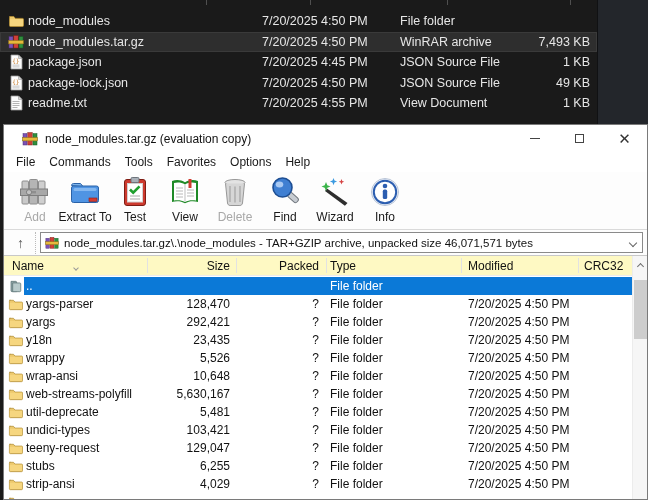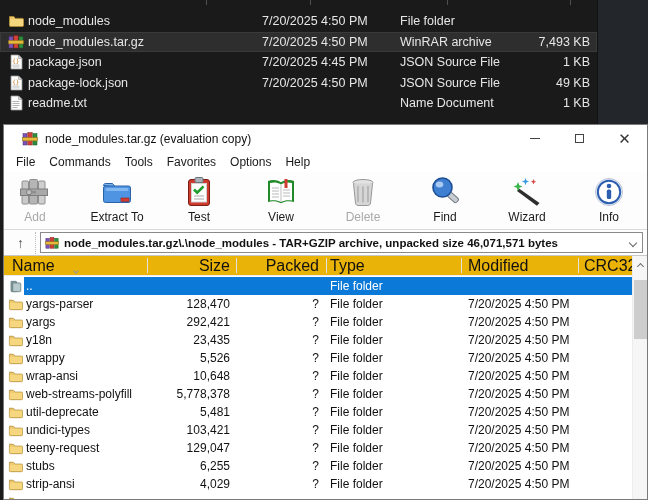--- a/index.html
+++ b/index.html
@@ -36,47 +36,47 @@
   .t-btn { width:45px; height:27px; display:flex; align-items:center; justify-content:center; color:#333; }
   .glyph-min { width:10px; height:1.5px; background:#444; display:block; }
   .glyph-max { width:9px; height:9px; border:1.3px solid #444; display:block; }
   .glyph-close { font-size:15px; color:#333; line-height:1; }
 
   .menubar { position:absolute; left:0; top:27px; right:16px; height:20px; background:#fff;
     display:flex; align-items:center; padding-left:5px; }
   .menu-item { font-size:12px; color:#1a1a1a; padding:2px 7px; }
 
   .toolbar { position:absolute; left:0; top:47px; right:0; height:58px; background:#fdfdfd;
-    border-bottom:1px solid #dadada; display:flex; align-items:flex-start; padding:4px 0 0 6px;gap:32px; }
+    border-bottom:1px solid #dadada; display:flex; align-items:flex-start; padding:4px 0 0 6px; }
   .tb-btn { position:relative; width:50px; display:flex; flex-direction:column; align-items:center; }
   .tb-btn.wide { width:62px; }
   .tb-ico { width:32px; height:32px; line-height:0; }
   .tb-ico svg { width:32px; height:32px; display:block; }
   .tb-label { font-size:12px; color:#1a1a1a; margin-top:2px; white-space:nowrap; }
   .tb-btn.disabled .tb-label { color:#a8a8a8; }
   .tb-btn.sep-before { margin-left:9px; }
   .tb-btn.sep-before::before { content:''; position:absolute; left:-5px; top:2px; bottom:4px; width:1px; background:#d6d6d6; }
 
   .addressbar { position:absolute; left:0; top:105px; right:0; height:26px; background:#fdfdfd;
     display:flex; align-items:center; padding:0 4px 0 2px; border-bottom:1px solid #c8c8c8; }
   .up-btn { width:30px; height:22px; display:flex; align-items:center; justify-content:center;
     color:#555; font-size:14px; border-right:1px dotted #bbb; margin-right:4px; }
   .combo { flex:1; height:21px; border:1px solid #8a8a8a; background:#fff; display:flex;
-    align-items:center; padding:0 6px 0 4px;font-weight:bold; }
+    align-items:center; padding:0 6px 0 4px; }
   .combo .c-icon { width:14px; height:14px; margin-right:5px; }
   .combo .c-icon svg { width:14px; height:14px; display:block; }
   .combo .c-text { flex:1; font-size:11.5px; color:#111; white-space:nowrap; overflow:hidden; }
 
   .caret { display:inline-block; width:5px; height:5px; border-right:1.4px solid #666; border-bottom:1.4px solid #666; }
   .caret.down { transform:rotate(45deg); }
   .caret.up { transform:rotate(-135deg); }
   .combo .caret { width:6px; height:6px; margin-left:6px; }
 
-  .listheader { position:absolute; left:0; top:131px; width:628px; height:20px; background:#eab308;
-    border-bottom:1px solid #ececec; font-size:16px; color:#111; }
+  .listheader { position:absolute; left:0; top:131px; width:628px; height:20px; background:#fef9c3;
+    border-bottom:1px solid #ececec; font-size:12px; color:#111; }
   .lh-cell { position:absolute; top:0; height:20px; display:flex; align-items:center; white-space:nowrap; }
   .lh-cell.r { justify-content:flex-end; }
   .lh-div { position:absolute; top:2px; bottom:2px; width:1px; background:#e2e2e2; }
   .lh-sort { position:absolute; left:70px; top:3px; }
   .lh-sort .caret { width:4px; height:4px; border-color:#999; }
 
   .w-rows { position:absolute; left:0; top:152px; width:628px; }
   .w-row { position:relative; height:18px; font-size:12px; color:#111; }
   .w-row.selected::before { content:''; position:absolute; left:20px; right:0; top:0; bottom:0; background:#0b79d7; }
   .w-cell { position:absolute; top:0; height:18px; display:flex; align-items:center; white-space:nowrap; z-index:1; }
@@ -174,21 +174,22 @@
             <svg viewBox="0 0 16 16">
               <path d="M3 1h7.5L14 4.5V15H3z" fill="#fdfdfd" stroke="#9b9b9b" stroke-width="0.8"></path>
               <path d="M10.5 1L14 4.5h-3.5z" fill="#d9d9d9" stroke="#9b9b9b" stroke-width="0.6"></path>
               <rect x="4.5" y="6" width="7" height="1" fill="#b5b5b5"></rect>
               <rect x="4.5" y="8" width="7" height="1" fill="#b5b5b5"></rect>
               <rect x="4.5" y="10" width="7" height="1" fill="#b5b5b5"></rect>
               <rect x="4.5" y="12" width="5" height="1" fill="#b5b5b5"></rect>
             </svg>
           </span>
           <span class="x-cell x-name">readme.txt</span>
-          <span class="x-cell x-type">Name Document</span>
+          <span class="x-cell x-date">7/20/2025 4:55 PM</span>
+          <span class="x-cell x-type">View Document</span>
           <span class="x-cell x-size">1 KB</span>
         </div>
       </div>
   </div>
 
   <div class="win">
 
     <div class="titlebar">
       <span class="t-icon">
           <svg viewBox="0 0 16 16">
@@ -455,21 +456,21 @@
         </div>
 
         <div class="w-row">
           <span class="w-cell w-icon">
             <svg viewBox="0 0 16 16">
               <path d="M1.5 3.5h4.3l1.6 1.9h7.1c.6 0 1 .4 1 1v6.1c0 .6-.4 1-1 1H2.5c-.6 0-1-.4-1-1V4.5c0-.6.4-1 1-1z" fill="#edc96d" stroke="#b28d35" stroke-width="0.8"></path>
               <path d="M1.9 6.2h13.2v5.8c0 .5-.4.9-.9.9H2.8c-.5 0-.9-.4-.9-.9z" fill="#f6d67f"></path>
             </svg>
           </span>
           <span class="w-cell w-name">web-streams-polyfill</span>
-          <span class="w-cell w-size r">5,778,378</span>
+          <span class="w-cell w-size r">5,630,167</span>
           <span class="w-cell w-packed r">?</span>
           <span class="w-cell w-type">File folder</span>
           <span class="w-cell w-mod">7/20/2025 4:50 PM</span>
           <span class="w-cell w-crc"></span>
         </div>
 
         <div class="w-row">
           <span class="w-cell w-icon">
             <svg viewBox="0 0 16 16">
               <path d="M1.5 3.5h4.3l1.6 1.9h7.1c.6 0 1 .4 1 1v6.1c0 .6-.4 1-1 1H2.5c-.6 0-1-.4-1-1V4.5c0-.6.4-1 1-1z" fill="#edc96d" stroke="#b28d35" stroke-width="0.8"></path>

